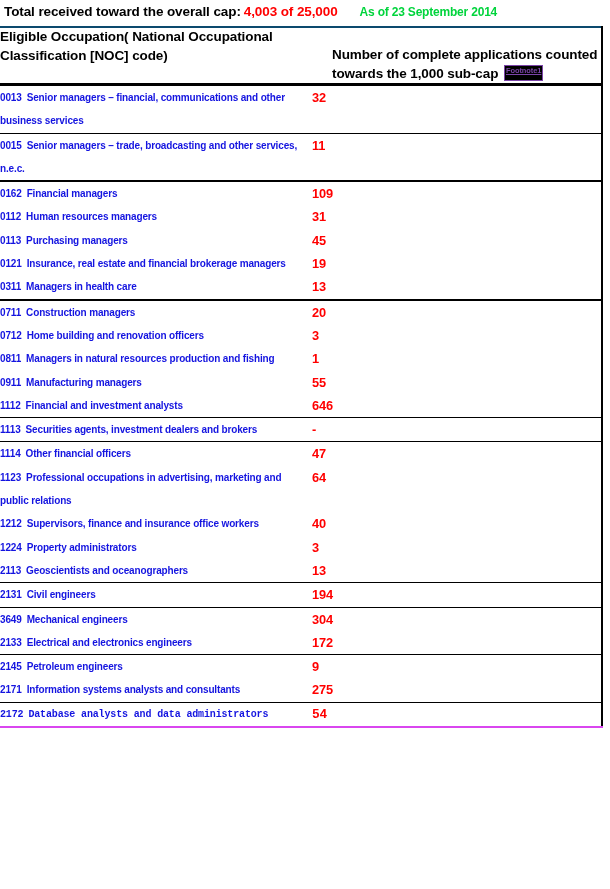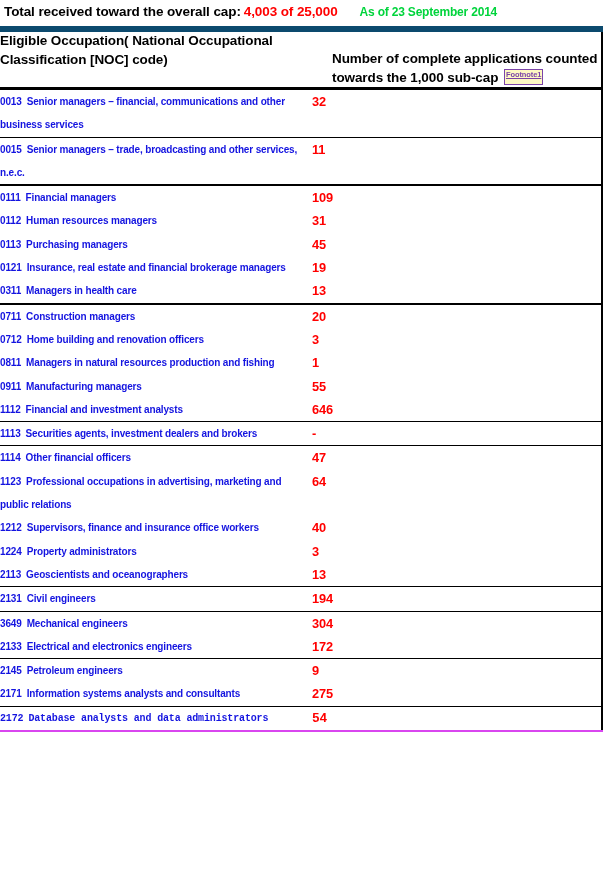--- a/index.html
+++ b/index.html
@@ -63,29 +63,29 @@
     color: #000000;
     line-height: 18.5px;
     padding: 4px 6px 6px 4px;
     letter-spacing: -0.1px;
   }
   .hdr-cell.right {
     padding-left: 20px;
     padding-top: 18px;
   }
   tr.header-row {
-    border-top: 6px solid #0c4a6e;
+    border-top: 2px solid #0c4a6e;
     border-bottom: 3px solid #000000;
   }
   tr.header-row td:last-child { border-right: 2px solid #000000; }
 
   .footnote-link {
     display: inline-block;
     border: 1px solid #7b44a8;
-    background: #fef9c3;
+    background: #000000;
     color: #7b44a8;
     font-size: 7.5px;
     font-weight: bold;
     line-height: 9px;
     padding: 0 1px 5px 1px;
     text-decoration: underline;
     vertical-align: middle;
     margin-left: 2px;
     position: relative;
     top: -1px;
@@ -151,21 +151,21 @@
       </tr>
     <tr class="data-row sep-thin">
           <td class="occ-cell occ"><span class="code">0013</span><span>Senior managers – financial, communications and other business services</span></td>
           <td class="num-cell">32</td>
         </tr>
         <tr class="data-row sep-thick">
           <td class="occ-cell occ"><span class="code">0015</span><span>Senior managers – trade, broadcasting and other services, n.e.c.</span></td>
           <td class="num-cell">11</td>
         </tr>
         <tr class="data-row">
-          <td class="occ-cell occ"><span class="code">0111</span><span>Financial managers</span></td>
+          <td class="occ-cell occ"><span class="code">0162</span><span>Financial managers</span></td>
           <td class="num-cell">109</td>
         </tr>
         <tr class="data-row">
           <td class="occ-cell occ"><span class="code">0112</span><span>Human resources managers</span></td>
           <td class="num-cell">31</td>
         </tr>
         <tr class="data-row">
           <td class="occ-cell occ"><span class="code">0113</span><span>Purchasing managers</span></td>
           <td class="num-cell">45</td>
         </tr>

